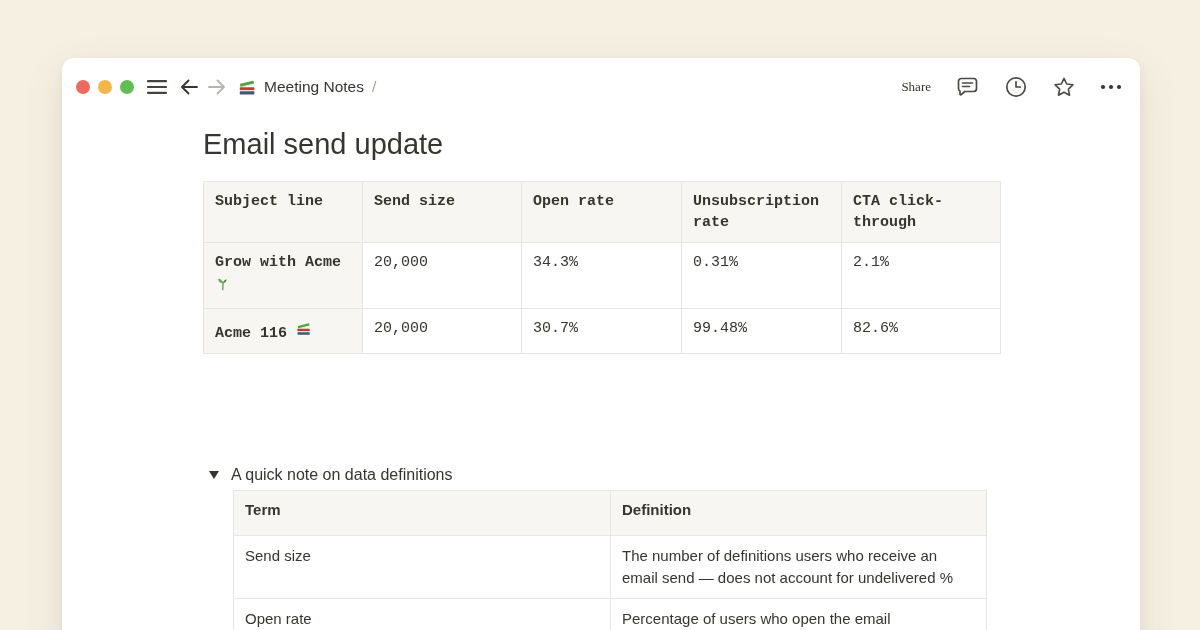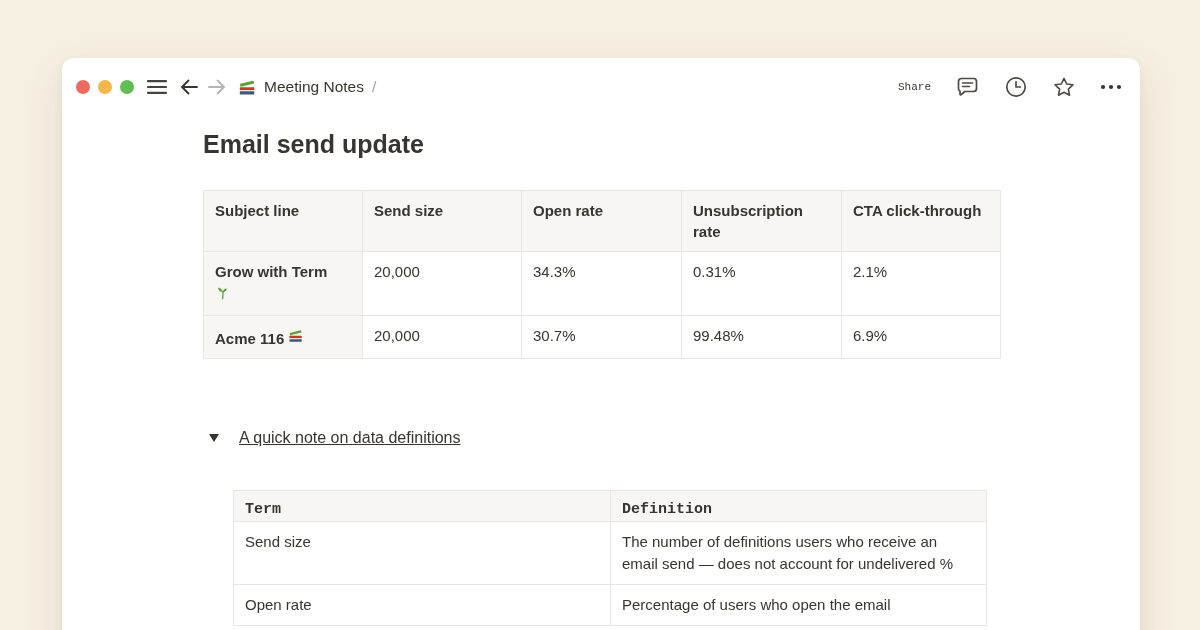--- a/index.html
+++ b/index.html
@@ -28,40 +28,40 @@
   .icon { display: inline-flex; align-items: center; justify-content: center; cursor: pointer; }
   .hamburger { margin-left: 13px; }
   .nav-arrow { margin-left: 12px; }
   .nav-arrow + .nav-arrow { margin-left: 8px; }
   .breadcrumb { display: flex; align-items: center; margin-left: 11px; font-size: 15.5px; font-weight: 500; }
   .crumb { display: flex; align-items: center; gap: 7px; cursor: pointer; }
   .crumb-sep { margin: 0 8px; color: #a6a299; font-weight: 400; }
   .emoji { display: inline-flex; width: 19px; height: 19px; }
   .emoji svg { display: block; width: 100%; height: 100%; }
   .actions { margin-left: auto; display: flex; align-items: center; gap: 24px; }
-  .share { font-size: 11px; background: none; border: none; color: var(--text, #37352f);
-           font-family: Liberation Mono, monospace; cursor: pointer; margin-left: 26px; }
+  .share { font-size: 13px; background: none; border: none; color: var(--text, #37352f);
+           font-family: Liberation Serif, serif; cursor: pointer; margin-left: 26px; }
   
-  .title { position: absolute; left: 141px; top: 68px; font-size: 25px; font-weight: 700; line-height: 36px; }
+  .title { position: absolute; left: 141px; top: 68px; font-size: 29px; font-weight: 400; line-height: 36px; }
   table { border-collapse: collapse; table-layout: fixed; font-size: 15px; line-height: 21px; }
   th, td {
     border: 1px solid var(--table-border, #e7e6e3);
     padding: 9px 12px 9px 11px;
     vertical-align: top; text-align: left;
   }
   th { background: var(--header-bg, #f7f6f3); font-weight: 600; }
   td { font-weight: 400; }
-  .t1 { position: absolute; left: 141px; top: 132px; }
+  .t1 { position: absolute; left: 141px; top: 123px; font-family: Liberation Mono, monospace; }
   .t1 td:first-child { background: var(--header-bg, #f7f6f3); font-weight: 600; }
   .t2 { position: absolute; left: 171px; top: 432px; }
-  .t2 th { padding-top: 8px; padding-bottom: 0; line-height: 22px; font-family: Liberation Mono, monospace; }
+  .t2 th { padding-top: 8px; padding-bottom: 14px; line-height: 22px; }
   .t2 td { line-height: 22px; }
   .cell-emoji { width: 16px; height: 16px; margin-top: 3px; }
-  .toggle { position: absolute; left: 147px; top: 367px; height: 26px;
-            display: flex; align-items: center; gap: 20px; cursor: pointer; text-decoration: underline; }
+  .toggle { position: absolute; left: 147px; top: 404px; height: 26px;
+            display: flex; align-items: center; gap: 12px; cursor: pointer; }
   .tri { width: 0; height: 0; border-left: 5.5px solid transparent;
          border-right: 5.5px solid transparent; border-top: 8px solid #37352f; }
   .toggle-label { font-size: 16px; }
 </style>
 </head>
 <body>
 
 <div class="card">
 
   <div class="topbar">
@@ -154,21 +154,21 @@
         <tr>
           <th>Subject line</th>
           <th>Send size</th>
           <th>Open rate</th>
           <th>Unsubscription rate</th>
           <th>CTA click-through</th>
         </tr>
       </thead>
       <tbody>
         <tr>
-          <td><span>Grow with Term</span><br><span class="emoji cell-emoji">
+          <td><span>Grow with Acme</span><br><span class="emoji cell-emoji">
               <svg viewBox="0 0 17 17">
                 <path d="M8.2 14.5c.3-3.5.3-5.5.3-7.2" fill="none" stroke="#4c8a3c" stroke-width="1.2" stroke-linecap="round"></path>
                 <path d="M8.5 7.6C8.3 4.9 6.2 3 3.2 2.9c.2 3 2.3 4.9 5.3 4.7z" fill="#67ae4b"></path>
                 <path d="M8.5 7.6c0-2 1.5-3.6 3.9-3.8-.2 2.3-1.8 3.9-3.9 3.8z" fill="#4c8a3c"></path>
               </svg>
             </span></td>
           <td>20,000</td>
           <td>34.3%</td>
           <td>0.31%</td>
           <td>2.1%</td>
@@ -181,21 +181,21 @@
                   <rect x="2" y="6.4" width="12.5" height="0.9" rx="0.2" fill="#eef0ea"></rect>
                 </g>
                 <rect x="1.6" y="8.3" width="13" height="2.7" rx="0.4" fill="#c23b2e"></rect>
                 <rect x="1.8" y="11" width="12.6" height="0.9" fill="#efe9df"></rect>
                 <rect x="1.6" y="11.9" width="13" height="2.8" rx="0.4" fill="#3c5a74"></rect>
               </svg>
             </span></td>
           <td>20,000</td>
           <td>30.7%</td>
           <td>99.48%</td>
-          <td>6.9%</td>
+          <td>82.6%</td>
         </tr>
       </tbody>
     </table>
 
   <div class="toggle">
     <span class="tri"></span>
     <span class="toggle-label">A quick note on data definitions</span>
   </div>
 
   <table class="t2">

